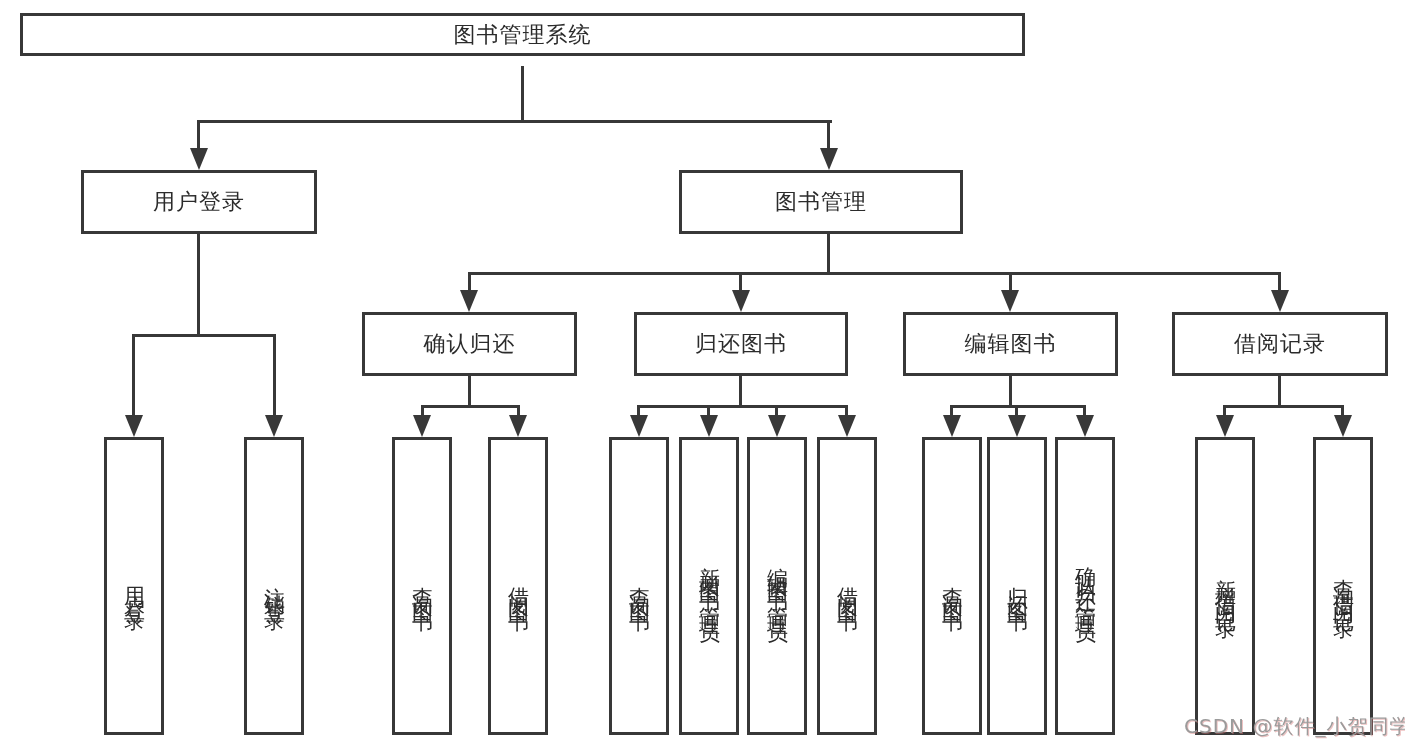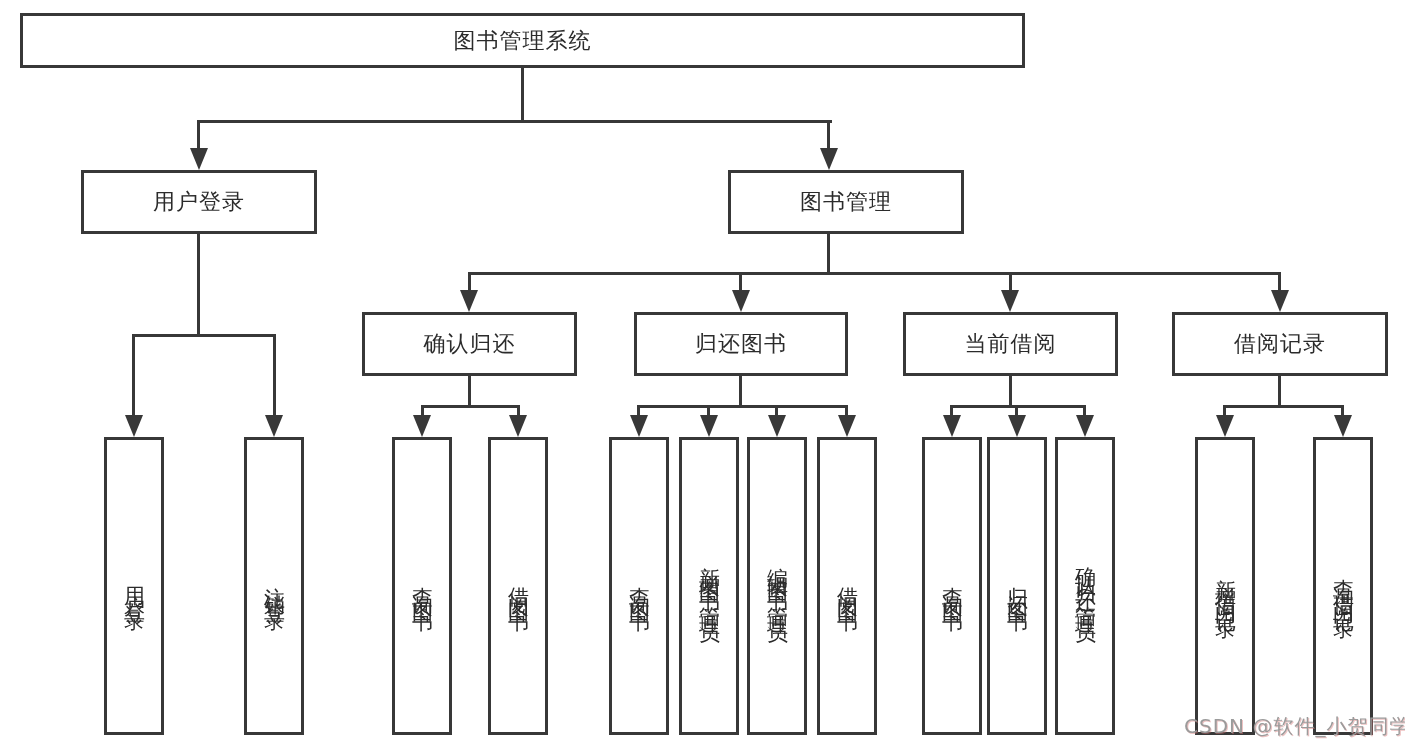--- a/index.html
+++ b/index.html
@@ -9,23 +9,23 @@
     font-family:"DejaVu Sans","Liberation Sans",sans-serif;
     color:#2b2b2b;
   }
   
   .node {
     position:absolute; box-sizing:border-box;
     border:3px solid #383838; background:#ffffff;
     display:flex; align-items:center; justify-content:center;
     font-size:22px; letter-spacing:1px; color:#2b2b2b;
   }
-  .root  { left:20px;   top:13px;  width:1005px; height:55px; }
+  .root  { left:20px;   top:13px;  width:1005px; height:43px; }
   .lv2a  { left:81px;   top:170px; width:236px;  height:64px; }
-  .lv2b  { left:728px;  top:170px; width:236px;  height:64px; }
+  .lv2b  { left:679px;  top:170px; width:284px;  height:64px; }
   .lv3a  { left:362px;  top:312px; width:215px;  height:64px; }
   .lv3b  { left:634px;  top:312px; width:214px;  height:64px; }
   .lv3c  { left:903px;  top:312px; width:215px;  height:64px; }
   .lv3d  { left:1172px; top:312px; width:216px;  height:64px; }
   
   .leaf {
     position:absolute; top:437px; width:60px; height:298px;
     box-sizing:border-box; border:3px solid #383838; background:#ffffff;
     display:flex; align-items:center; justify-content:center;
   }
@@ -126,21 +126,21 @@
     <span>图书管理</span>
   </div>
 
   <div class="node lv3a">
     <span>确认归还</span>
   </div>
   <div class="node lv3b">
     <span>归还图书</span>
   </div>
   <div class="node lv3c">
-    <span>当前借阅</span>
+    <span>编辑图书</span>
   </div>
   <div class="node lv3d">
     <span>借阅记录</span>
   </div>
 
   <div class="leaf" style="left:104px;">
     <span class="vtext">用户登录</span>
   </div>
   <div class="leaf" style="left:244px;">
     <span class="vtext">注销登录</span>

